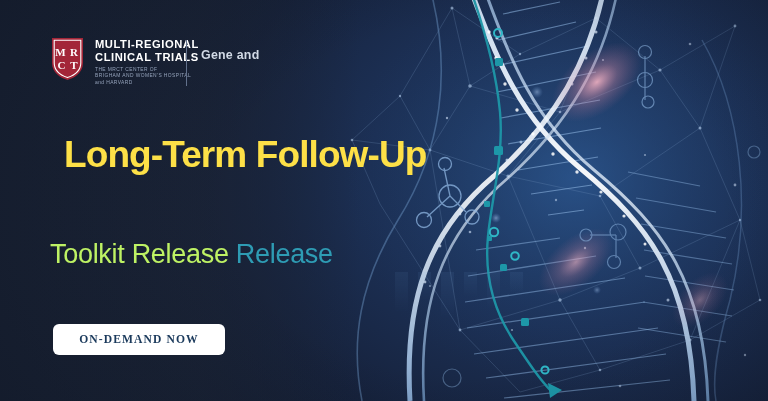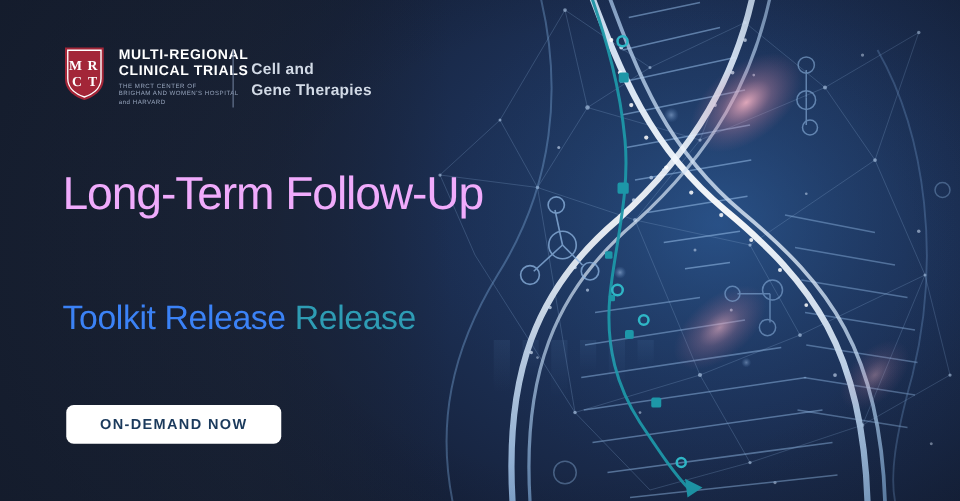--- a/index.html
+++ b/index.html
@@ -50,39 +50,39 @@
     width:1px; height:46px; background:#62718c;
   }
   .unit-name {
     position:absolute; left:201px; top:47px;
     color:#d2dae6; font-weight:bold; font-size:12.4px; line-height:16.5px;
     letter-spacing:.25px;
   }
 
   
   .headline {
-    position:absolute; left:50px; top:133px;
-    color:#f0abfc; font-weight:normal; font-size:37px; line-height:44px;
+    position:absolute; left:64px; top:133px;
+    color:#fde047; font-weight:bold; font-size:37px; line-height:44px;
     letter-spacing:-.9px; max-width:420px;
   }
 
   
   .subtitle {
     position:absolute; left:50px; top:237px;
     font-size:27px; line-height:34px; letter-spacing:-.3px; font-weight:normal;
   }
-  .subtitle .plain { color:#3b82f6; }
+  .subtitle .plain { color:#bef264; }
   .subtitle .accent { color:#2e9cb4; }
 
   
   .cta {
     position:absolute; left:53px; top:324px;
     width:172px; height:31px;
     background:#ffffff; border:none; border-radius:6px;
-    color:#1b3a5c; font-family:Liberation Sans, sans-serif;
+    color:#1b3a5c; font-family:Liberation Serif, serif;
     font-weight:bold; font-size:11.6px; letter-spacing:1.1px;
     cursor:pointer; display:flex; align-items:center; justify-content:center;
   }
 </style>
 </head>
 <body>
 
 <div id="banner">
 
   <div class="bg-base"></div>
@@ -339,22 +339,21 @@
           <div>THE MRCT CENTER OF</div>
           <div>BRIGHAM AND WOMEN'S HOSPITAL</div>
           <div>and HARVARD</div>
         </div>
       </div>
     </div>
 
     <div class="divider"></div>
 
     <div class="unit-name">
-      <div>Cell and</div>
-      <div>Gene Therapies</div>
+      <div>Gene and</div>
     </div>
 
     <h1 class="headline">
       <div>Long-Term Follow-Up</div>
     </h1>
 
     <div class="subtitle">
       <span class="plain">Toolkit Release</span>
       <span class="accent">Release</span>
     </div>

